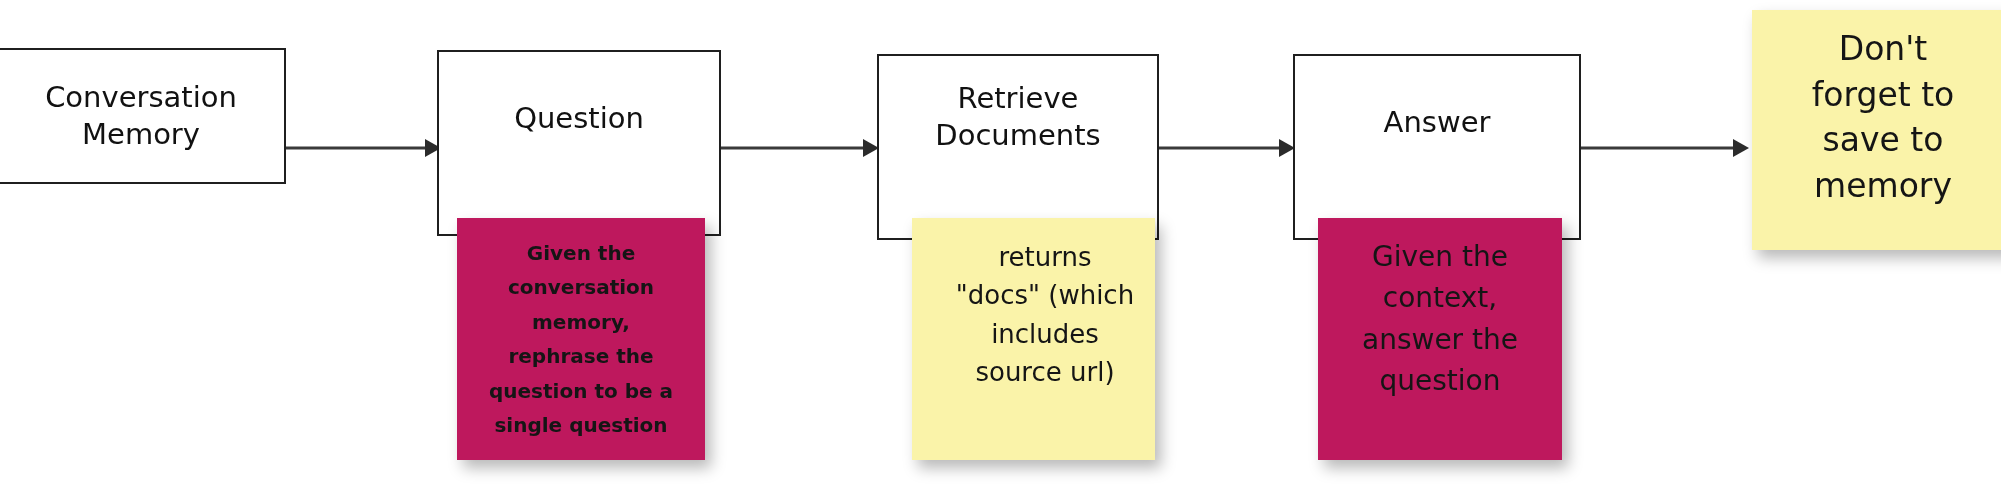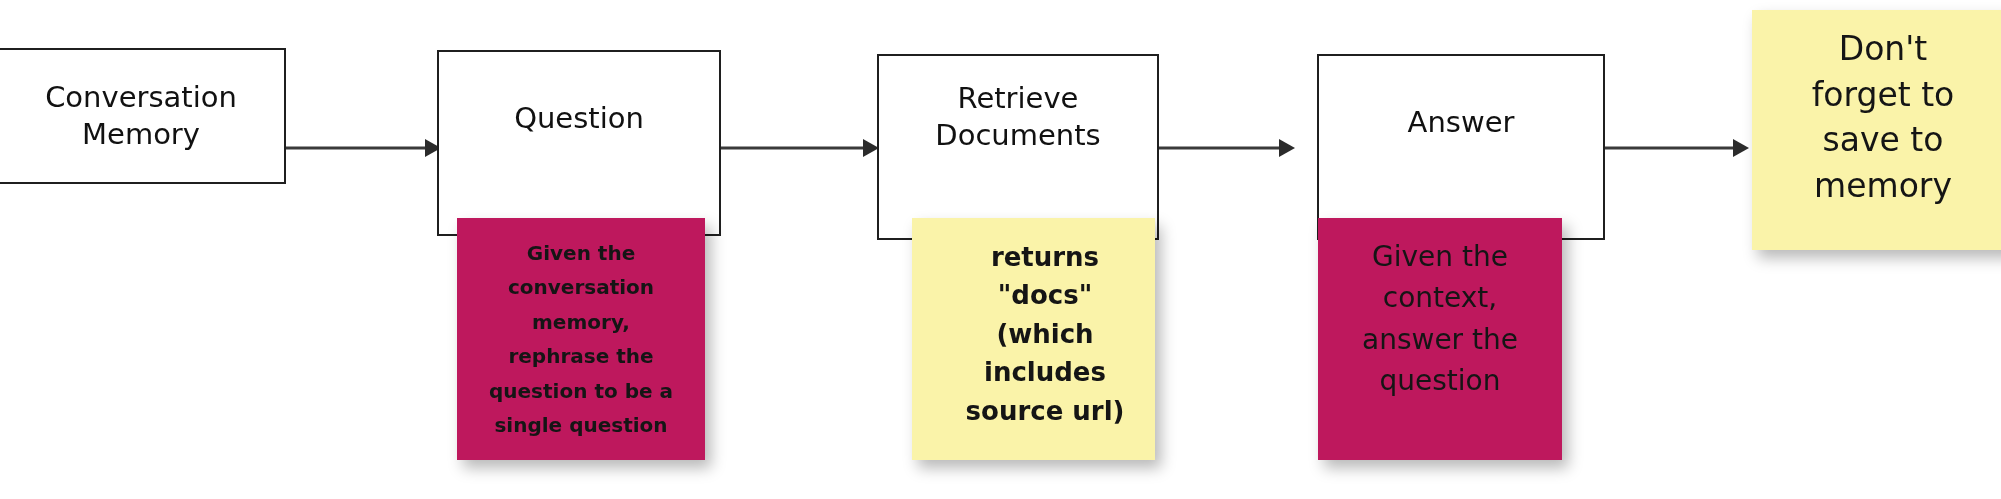--- a/index.html
+++ b/index.html
@@ -71,21 +71,20 @@
     top: 24px;
     left: 0;
     right: 0;
   }
 
   #node-answer {
     left: 1293px;
     top: 54px;
     width: 288px;
     height: 186px;
-    margin-left: 24px;
   }
   #node-answer .node-label {
     position: absolute;
     top: 48px;
     left: 0;
     right: 0;
   }
 
   
   .sticky {
@@ -121,21 +120,21 @@
 
   #sticky-returns-docs {
     left: 912px;
     top: 218px;
     width: 243px;
     height: 242px;
   }
   #sticky-returns-docs .sticky-text {
     font-size: 26px;
     line-height: 1.48;
-    font-weight: 700;
+    font-weight: 400;
     padding: 20px 15px 0 10px;
     margin-left: 28px;
   }
 
   #sticky-answer-context {
     left: 1318px;
     top: 218px;
     width: 244px;
     height: 242px;
   }

